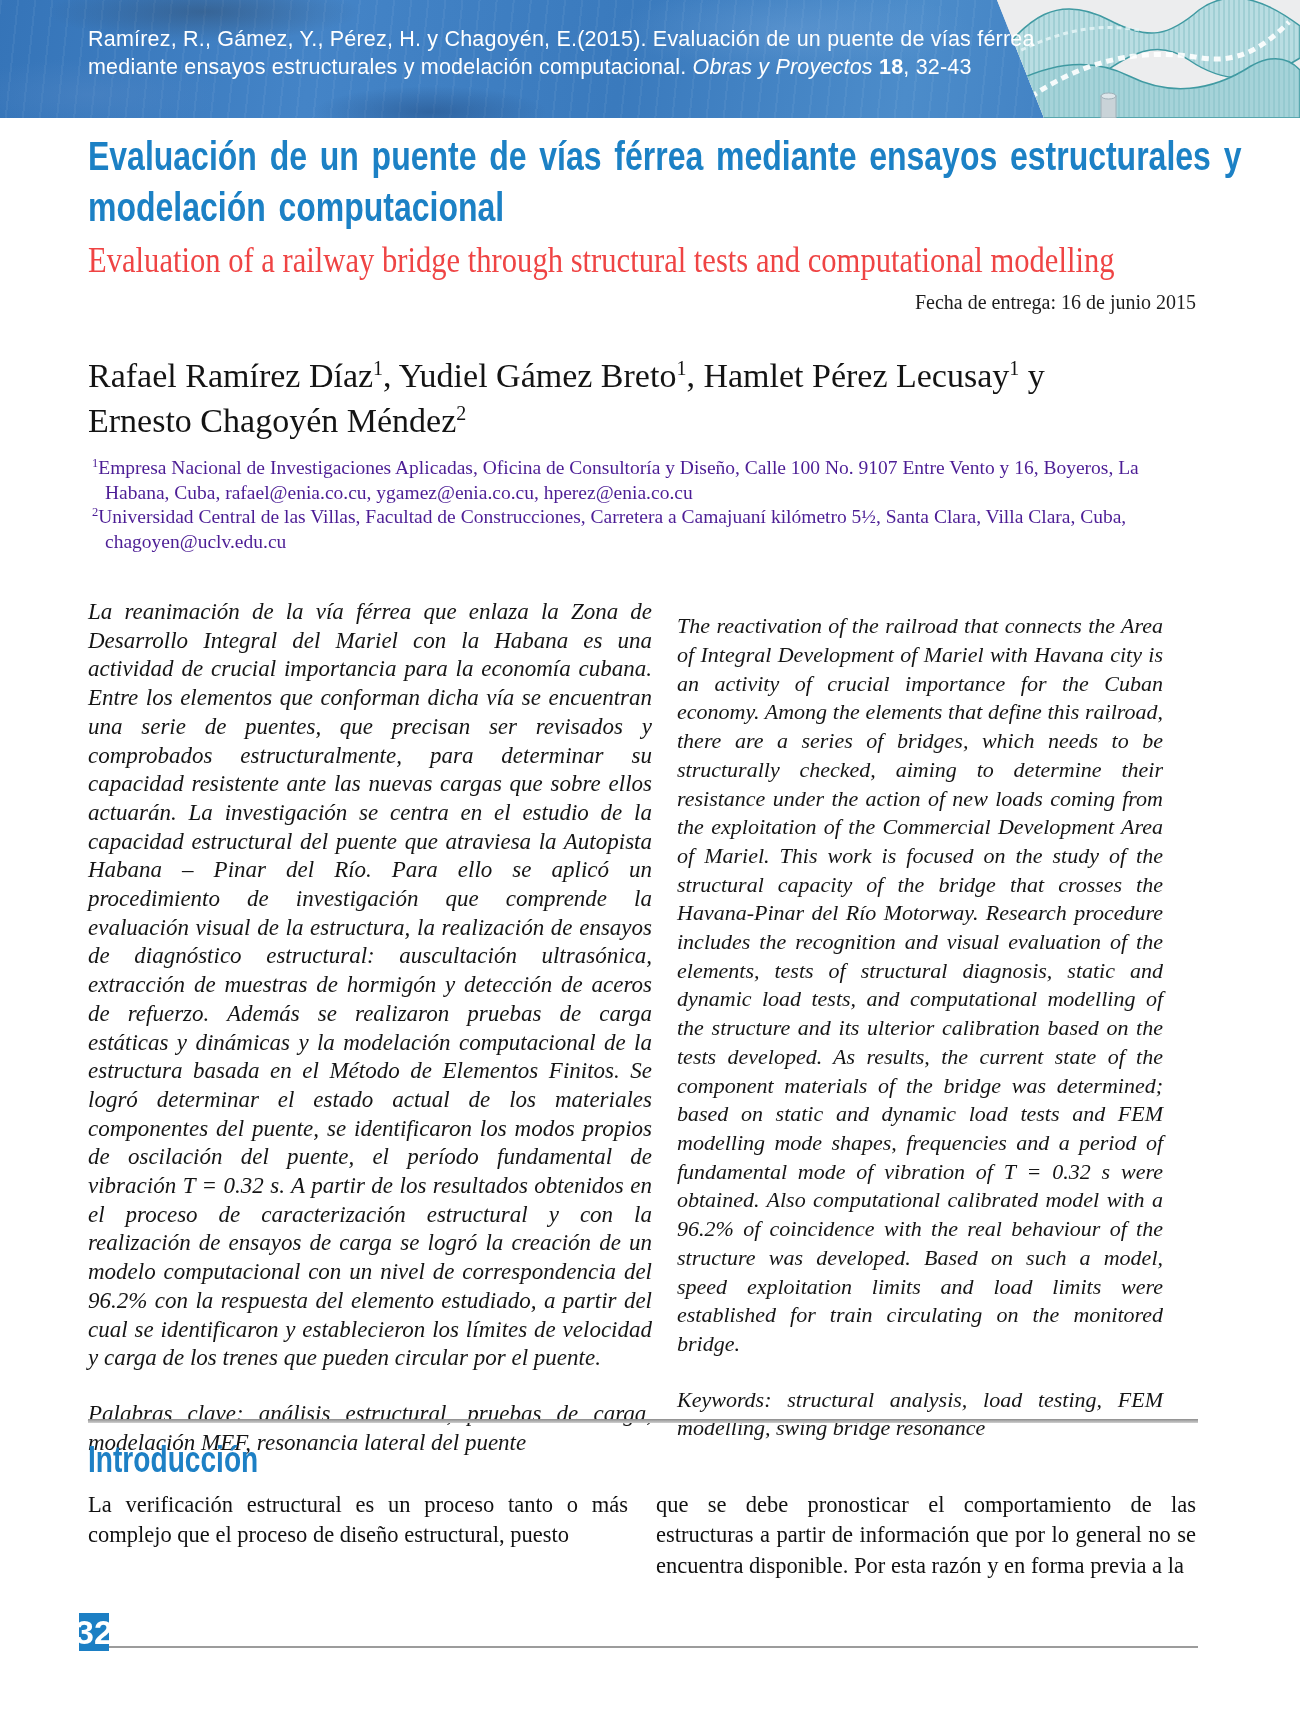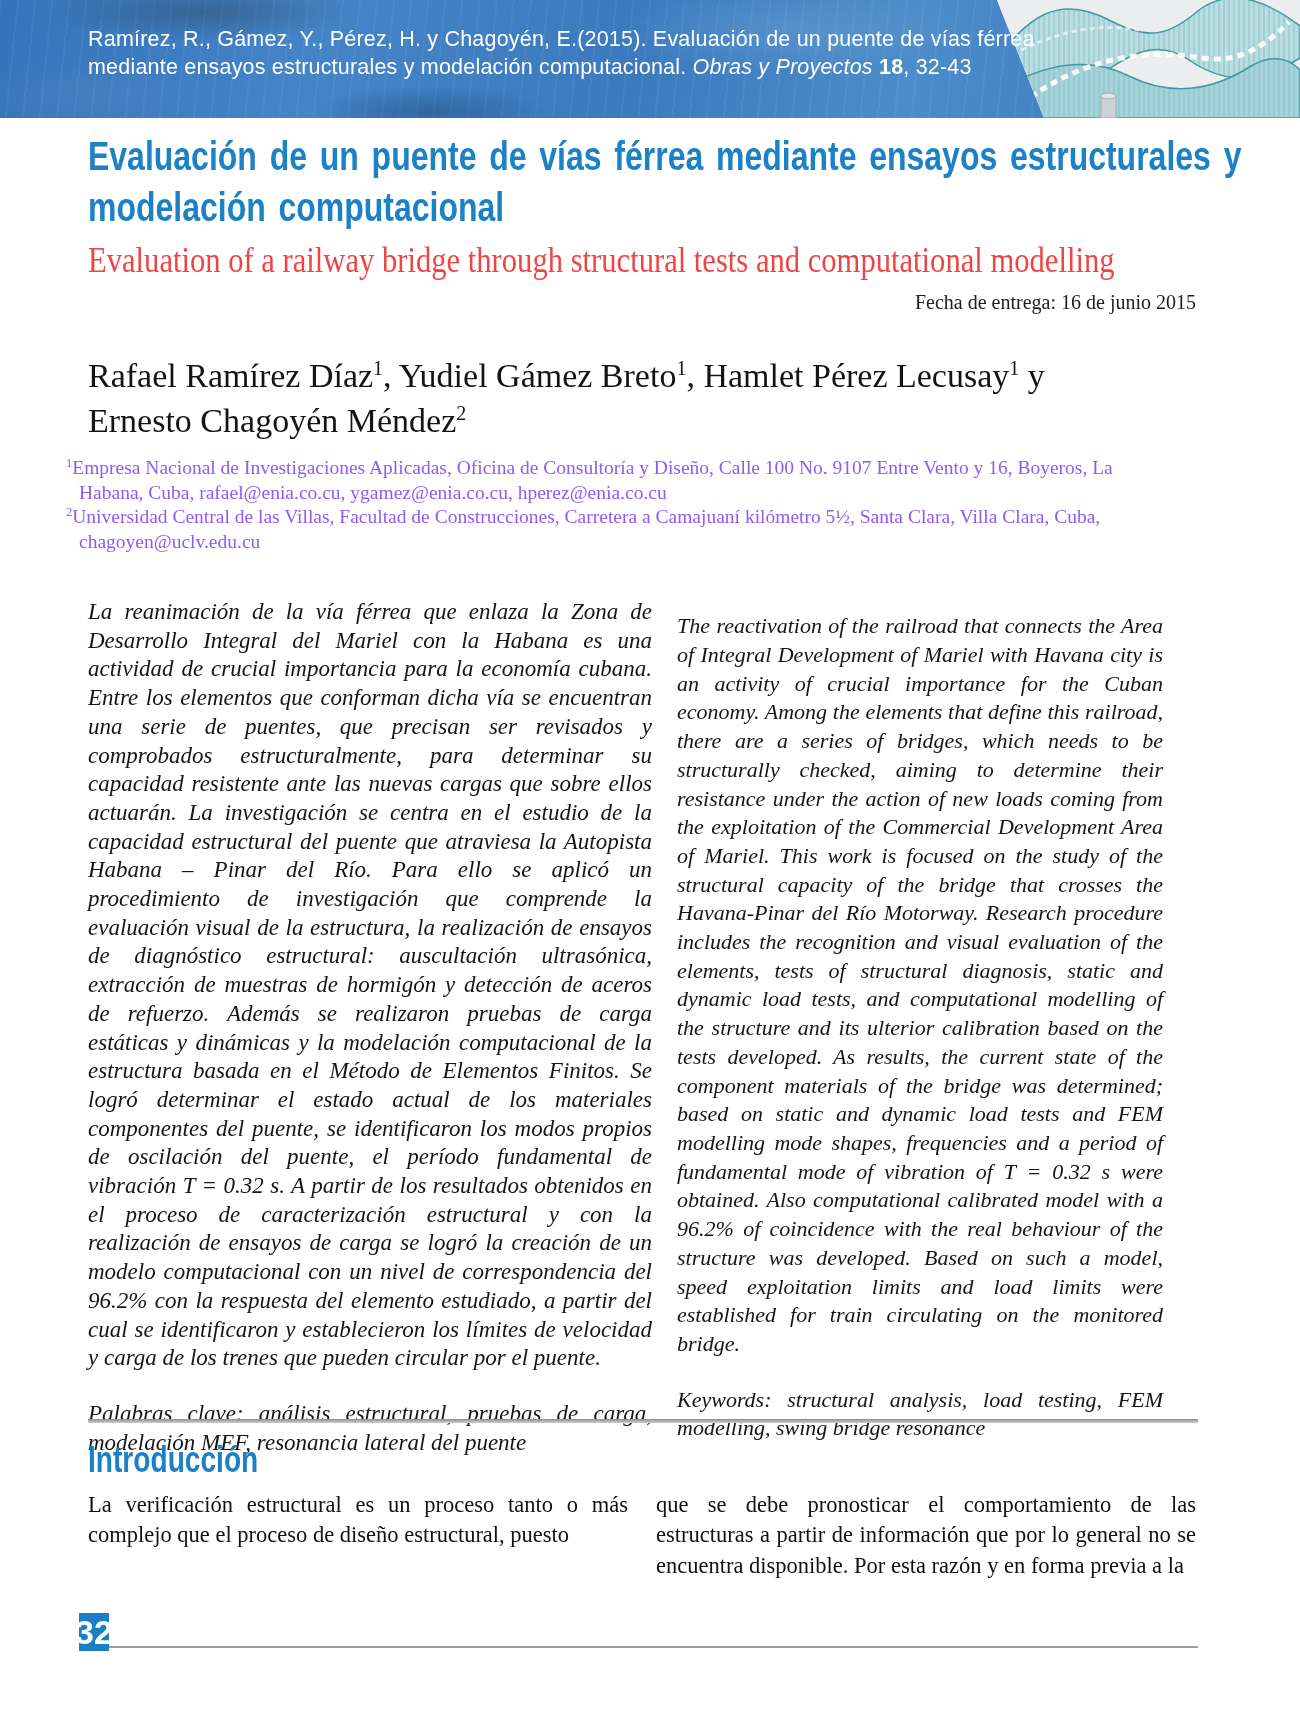--- a/index.html
+++ b/index.html
@@ -31,21 +31,21 @@
   .subtitle-inner{display:inline-block;transform:scaleX(0.85);transform-origin:0 0;white-space:nowrap;}
 
   
   .dates{left:88px;top:289px;width:1108px;text-align:right;font-size:20px;line-height:27px;color:#1d1d1d;}
 
   
   .authors{left:88px;top:341px;width:1140px;font-size:34px;line-height:45px;color:#141414;margin-top:12px;}
   .authors sup{font-size:20px;line-height:0;}
 
   
-  .affiliations{left:66px;top:456px;width:1116px;font-size:19.5px;line-height:24.5px;color:#8b5cf6;}
+  .affiliations{left:92px;top:456px;width:1116px;font-size:19.5px;line-height:24.5px;color:#4c1d95;}
   .affil{padding-left:13px;text-indent:-13px;margin:0;}
   .affil sup{font-size:12.5px;line-height:0;}
 
   
   .abstract-row{left:88px;top:598px;width:1108px;display:flex;gap:25px;align-items:center;}
   .abs-col{font-style:italic;text-align:justify;color:#151515;}
   .abs-es{width:564px;font-size:23px;line-height:28.7px;}
   .abs-en{width:486px;font-size:22px;line-height:28.7px;}
   .keywords{margin-top:27px;}
 

